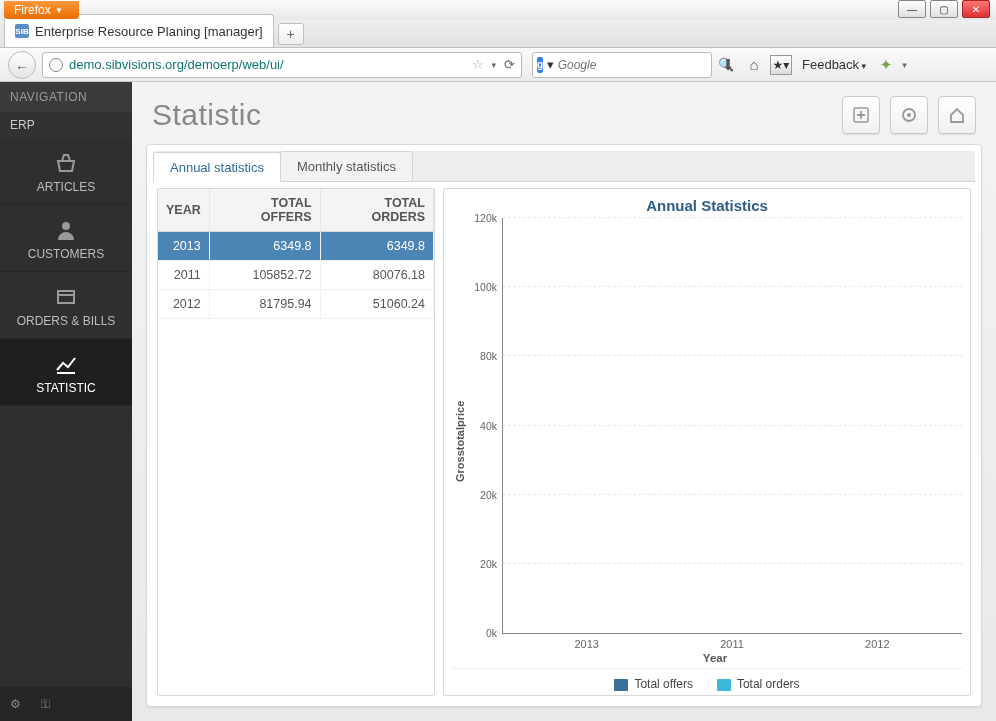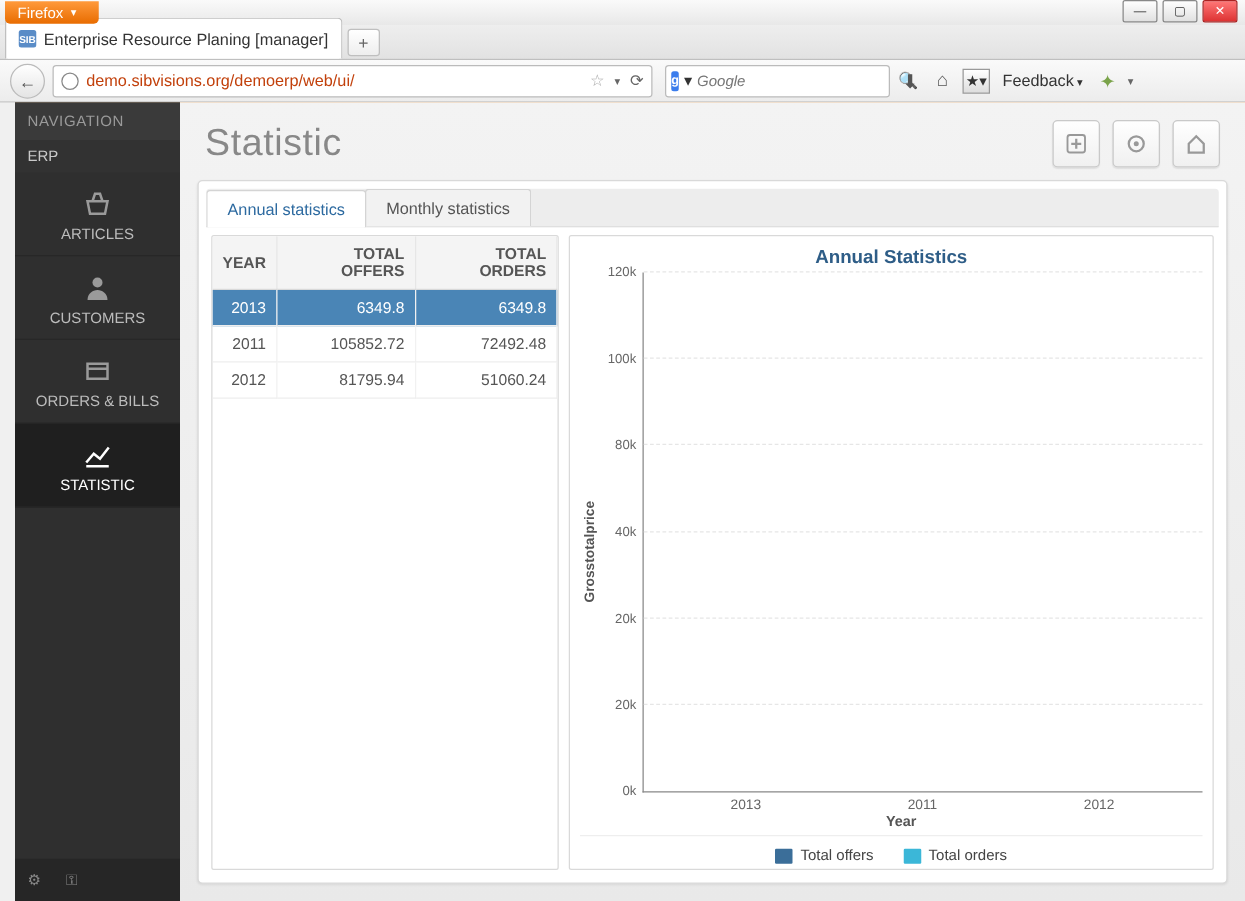--- a/index.html
+++ b/index.html
@@ -16,34 +16,34 @@
 
   .tabstrip { height: 28px; background: linear-gradient(#eee,#e2e2e2); display:flex; align-items:flex-end; padding:0 4px; border-bottom:1px solid #bfbfbf;}
   .tab { background:#fff; border:1px solid #bfbfbf; border-bottom:none; border-radius:4px 4px 0 0; height:26px; display:flex; align-items:center; padding:16px 10px; margin-right:4px; gap:6px; cursor:pointer; min-width:240px;}
   .tab .favicon { width:14px; height:14px; background:#5a8cc7; color:#fff; font-size:8px; font-weight:bold; display:flex; align-items:center; justify-content:center; border-radius:2px;}
   .newtab { width:26px; height:22px; border:1px solid #bfbfbf; background:linear-gradient(#fff,#eee); border-radius:3px; display:flex; align-items:center; justify-content:center; font-size:14px; color:#666; cursor:pointer; margin-bottom:2px;}
 
   .toolbar { height: 34px; background:linear-gradient(#fafafa,#ececec); border-bottom:1px solid #c8c8c8; display:flex; align-items:center; padding:0 8px; gap:6px;}
   .nav-back { width:28px; height:28px; border-radius:14px; border:1px solid #bbb; background:linear-gradient(#fff,#e4e4e4); display:flex; align-items:center; justify-content:center; font-size:14px; color:#555; cursor:pointer;}
   .urlbar { flex: 1 1 420px; height:26px; border:1px solid #bbb; border-radius:3px; background:#fff; display:flex; align-items:center; padding:0 6px; gap:6px; max-width: 480px;}
   .urlbar .globe { width:14px;height:14px;border:1px solid #888;border-radius:50%; position:relative;}
-  .urlbar input { border:none; outline:none; flex:1; font-size:13px; color:#c2410c; background:transparent; }
+  .urlbar input { border:none; outline:none; flex:1; font-size:13px; color:#0f766e; background:transparent; }
   .urlbar .star  { color:#aaa; font-size:13px; cursor:pointer;}
   .urlbar .refresh { color:#666; font-size:13px; cursor:pointer;}
   .urlbar .dd { color:#666; font-size:9px; padding:0 2px;}
   .searchbar { width:180px; height:26px; border:1px solid #bbb; border-radius:3px; background:#fff; display:flex; align-items:center; padding:0 4px; gap:4px; margin-left:4px;}
   .searchbar .g { width:16px;height:16px;background:#3b7ded;color:#fff;font-size:10px;font-weight:bold;display:flex;align-items:center;justify-content:center;border-radius:2px;}
   .searchbar input{border:none;outline:none;flex:1;font-size:12px;font-style:italic;color:#888;background:transparent;}
   .tool-icon { width:20px; text-align:center; color:#555; font-size:15px; cursor:pointer;}
   .tool-bookmark{ width:22px;height:20px;border:1px solid #999;background:linear-gradient(#fff,#ddd);display:flex;align-items:center;justify-content:center;font-size:12px;cursor:pointer;}
   .feedback { font-size:13px; color:#333; cursor:pointer; padding:0 4px;}
   .feedback::after{content:" ▾"; font-size:9px;}
 
   
-  .app { position:absolute; top:82px; left:0; right:0; bottom:0; display:flex; background:#fdba74;margin-left:12px;}
+  .app { position:absolute; top:82px; left:0; right:0; bottom:0; display:flex; background:#0c4a6e;}
   .sidebar { width:132px; background:#2f2f2f; color:#bcbcbc; display:flex; flex-direction:column; font-size:12px;}
   .side-header { padding:8px 10px; color:#9a9a9a; font-size:12px; letter-spacing:.5px; background:#3a3a3a;}
   .side-sub { padding:6px 10px; color:#c9c9c9; font-size:12px; background:#323232;}
   .side-item { padding:14px 4px 10px; text-align:center; cursor:pointer; color:#bcbcbc; border-bottom:1px solid #272727;}
   .side-item svg{display:block;margin:0 auto 6px;}
   .side-item.active { background:#1f1f1f; color:#fff;}
   .sidebar-footer { margin-top:auto; height:34px; background:#262626; display:flex; align-items:center; padding:0 10px; gap:20px; color:#888;}
 
   .content { flex:1; background:linear-gradient(#f3f3f3,#e9e9e9); padding:10px 14px 14px; overflow:hidden; display:flex; flex-direction:column;}
   .content-head { display:flex; align-items:center; justify-content:space-between; padding:4px 6px 10px;}
@@ -208,21 +208,21 @@
             </thead>
             <tbody id="tbody">
                 <tr class="sel">
                   <td>2013</td>
                   <td>6349.8</td>
                   <td>6349.8</td>
                 </tr>
                 <tr>
                   <td>2011</td>
                   <td>105852.72</td>
-                  <td>72492.48</td>
+                  <td>80076.18</td>
                 </tr>
                 <tr>
                   <td>2012</td>
                   <td>81795.94</td>
                   <td>51060.24</td>
                 </tr>
               </tbody>
           </table>
         </div>
 

